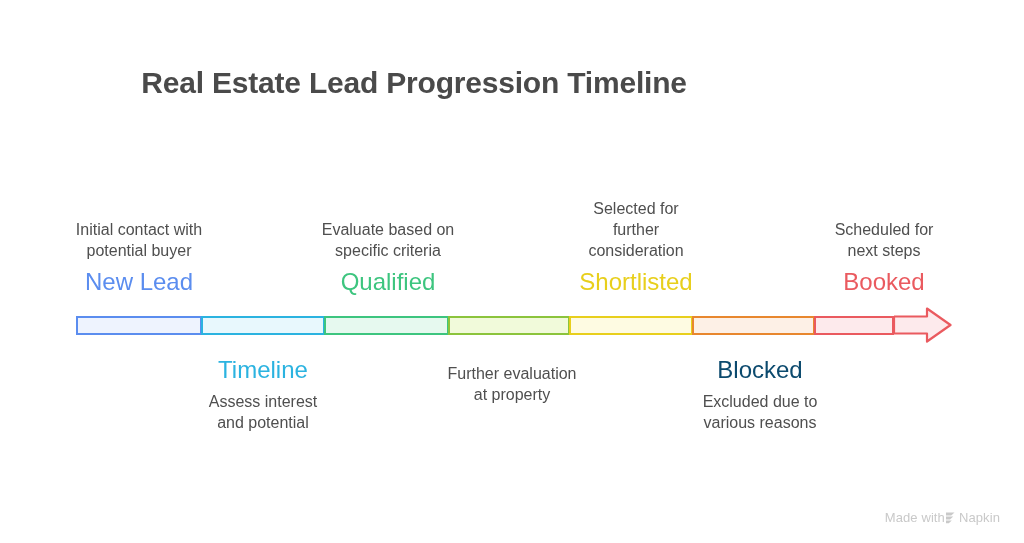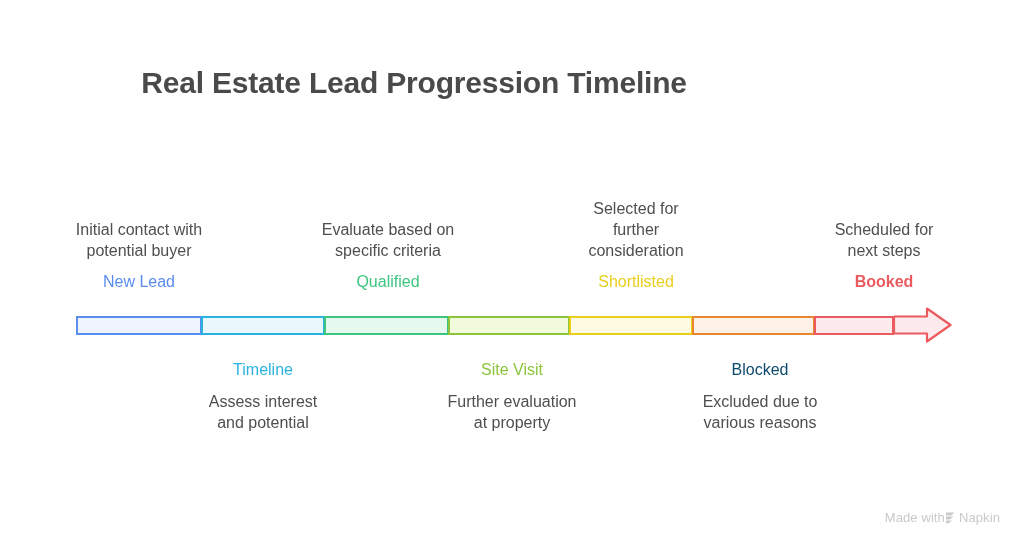--- a/index.html
+++ b/index.html
@@ -61,21 +61,21 @@
     width: 58px;
     height: 36px;
   }
 
   
   .node {
     position: absolute;
     text-align: center;
   }
   .node-name {
-    font-size: 16px;
+    font-size: 24px;
     line-height: 28px;
     white-space: nowrap;
   }
   .node-desc {
     font-size: 16px;
     line-height: 21px;
     color: #4f4f4f;
   }
   .above .node-desc { margin-bottom: 7px; }
   .below .node-desc { margin-top: 7px; }
@@ -123,34 +123,33 @@
       </div>
       <div class="node below" style="width: 250px; left: 138px; top: 356px;">
         <div class="node-name" style="color: rgb(43, 179, 224);">Timeline</div>
         <div class="node-desc">Assess interest<br>and potential</div>
       </div>
       <div class="node above" style="width: 250px; left: 263px; top: 219px;">
         <div class="node-desc">Evaluate based on<br>specific criteria</div>
         <div class="node-name" style="color: rgb(61, 197, 127);">Qualified</div>
       </div>
       <div class="node below" style="width: 250px; left: 387px; top: 356px;">
-        <div class="node-name" style="color: rgb(140, 196, 60);">Site Visit</div>
         <div class="node-desc">Further evaluation<br>at property</div>
       </div>
       <div class="node above" style="width: 250px; left: 511px; top: 198px;">
         <div class="node-desc">Selected for<br>further<br>consideration</div>
         <div class="node-name" style="color: rgb(232, 207, 28);">Shortlisted</div>
       </div>
       <div class="node below" style="width: 250px; left: 635px; top: 356px;">
         <div class="node-name" style="color: #0c4a6e;">Blocked</div>
         <div class="node-desc">Excluded due to<br>various reasons</div>
       </div>
       <div class="node above" style="width: 250px; left: 759px; top: 219px;">
         <div class="node-desc">Scheduled for<br>next steps</div>
-        <div class="node-name" style="color: rgb(234, 90, 95); font-weight: bold;">Booked</div>
+        <div class="node-name" style="color: rgb(234, 90, 95);">Booked</div>
       </div>
     </div>
 
   <div id="watermark">
     <span>Made with</span>
     <span>
       <svg width="14" height="13" viewBox="0 0 14 13">
         <path d="M1 1.6 L9.5 1.6 L6.2 4.4 L1 4.4 Z" fill="#c9c9c9"></path>
         <path d="M1 5.6 L8.2 5.6 L5.0 8.4 L1 8.4 Z" fill="#c9c9c9"></path>
         <path d="M1 9.6 L6.8 9.6 L3.8 12.2 L1 12.2 Z" fill="#c9c9c9"></path>

